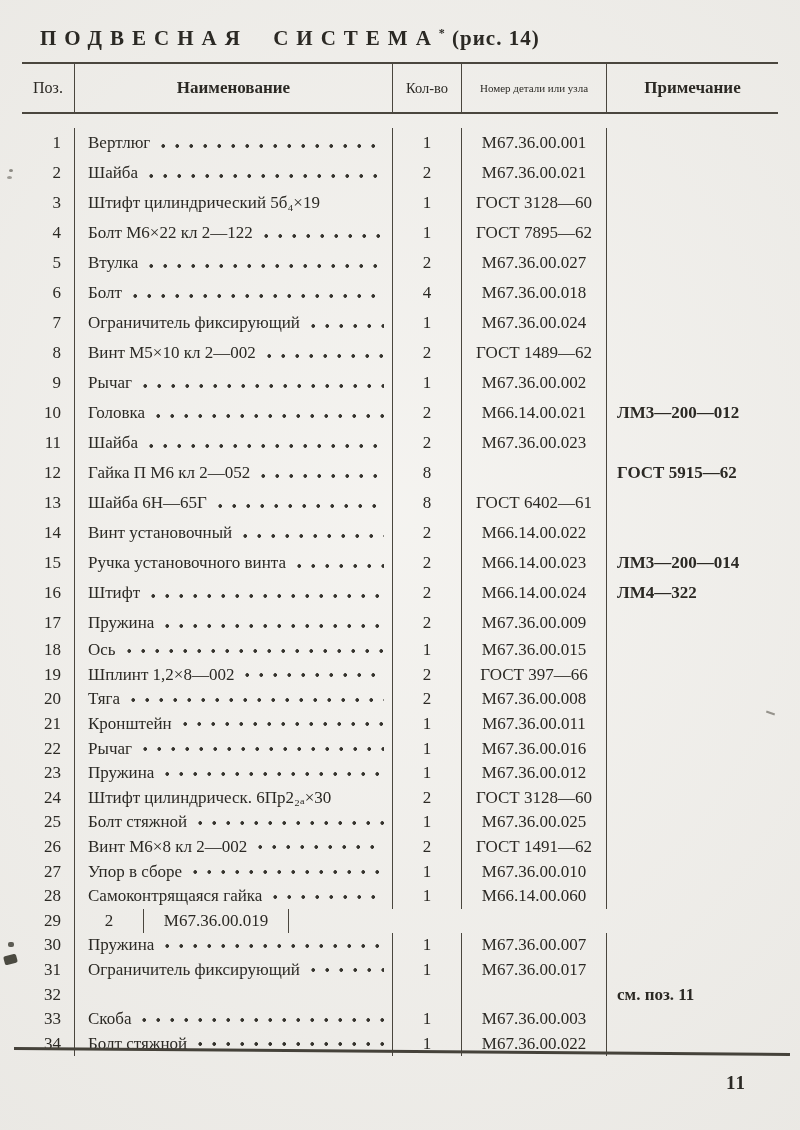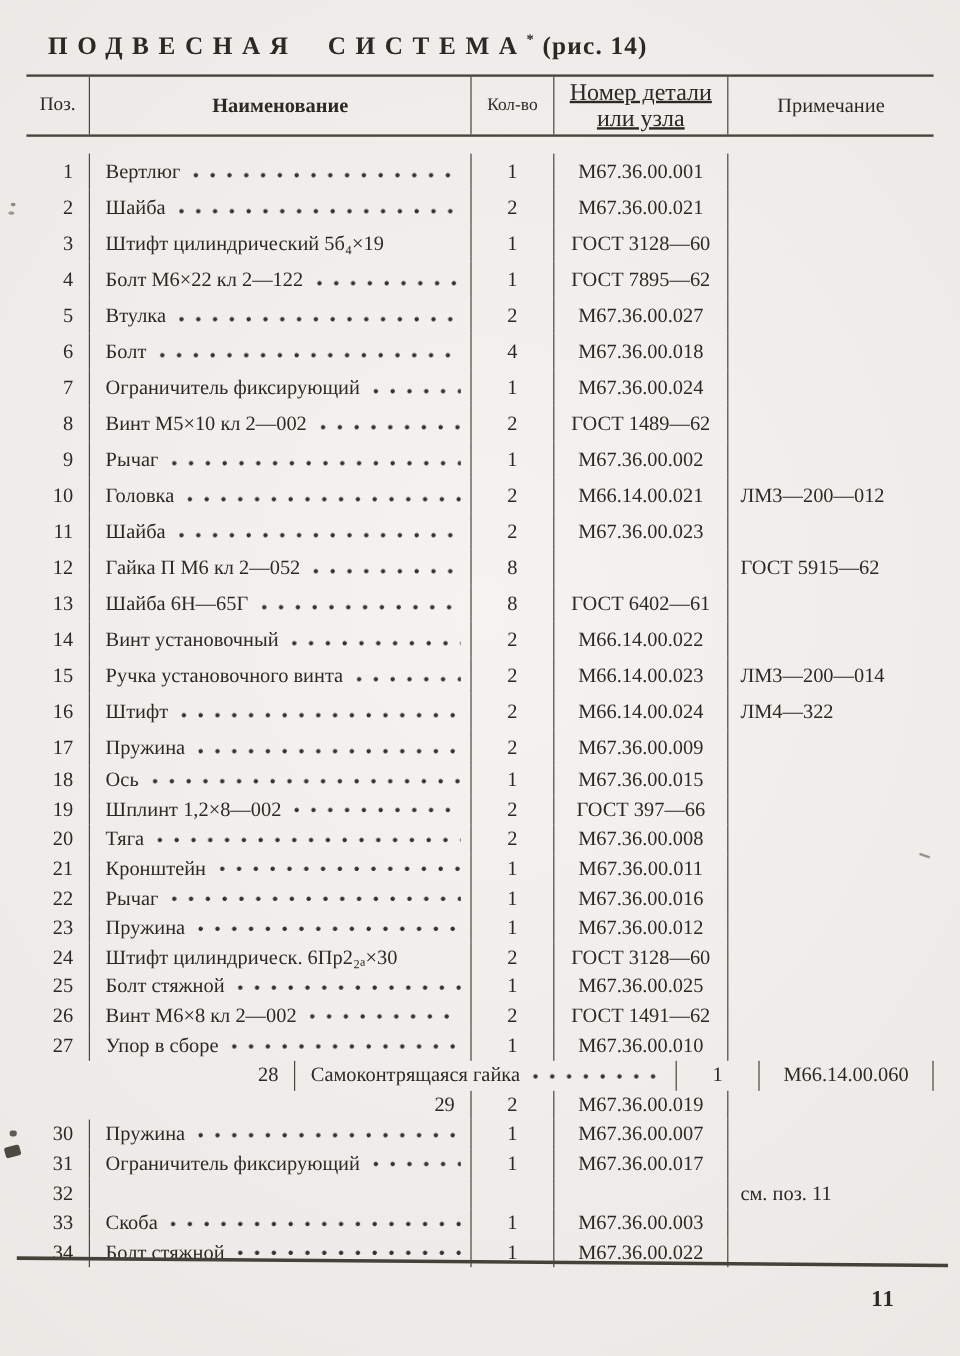--- a/index.html
+++ b/index.html
@@ -29,33 +29,33 @@
     position: absolute; left: 22px; top: 62px; width: 756px;
   }
   .thead {
     display: flex; height: 48px;
     border-top: 2px solid #4a463e;
     border-bottom: 2px solid #4a463e;
   }
   .tbody { padding-top: 14px; }
   .tr { display: flex; align-items: center; }
   .tbody .tr:nth-child(-n+17) { height: 30px; }
-  .tbody .tr:nth-child(n+18)  { height: 24.6px; justify-content: flex-end; }
+  .tbody .tr:nth-child(n+18)  { height: 24.6px; }
 
   .c { box-sizing: border-box; height: 100%; display: flex; align-items: center; }
   .c-pos    { width: 53px;  justify-content: flex-end; padding-right: 13px; border-right: 1.5px solid #4a463e; }
   .c-name   { width: 318px; padding-left: 13px; border-right: 1.5px solid #4a463e; overflow: hidden; }
   .c-qty    { width: 69px;  justify-content: center; border-right: 1.5px solid #4a463e; }
   .c-num    { width: 145px; justify-content: center; border-right: 1.5px solid #4a463e; padding: 0 4px; }
-  .c-note   { width: 171px; padding-left: 10px; }
+  .c-note   { width: 171px; padding-left: 10px; font-weight: bold; }
 
   .thead .c { justify-content: center; text-align: center; font-size: 17px; }
   .thead .c-pos { padding-right: 0; font-size: 16px; }
   .thead .c-qty { font-size: 14.5px; }
-  .thead .c-num { font-size: 20px; line-height: 1.1; text-decoration: underline; }
+  .thead .c-num { font-size: 11px; line-height: 1.1; }
 
   .tbody .c { font-size: 17px; white-space: nowrap; }
   .tbody .c-name .name-text { flex: none; }
   .dot-leader {
     flex: 1 1 auto; min-width: 0; height: 8px;
     align-self: flex-end; margin: 0 8px 7px 11px;
     background-image: radial-gradient(circle at 2.2px 3px, #35332d 1.5px, rgba(0,0,0,0) 2.1px);
     background-size: 14px 8px; background-repeat: repeat-x;
   }
 

